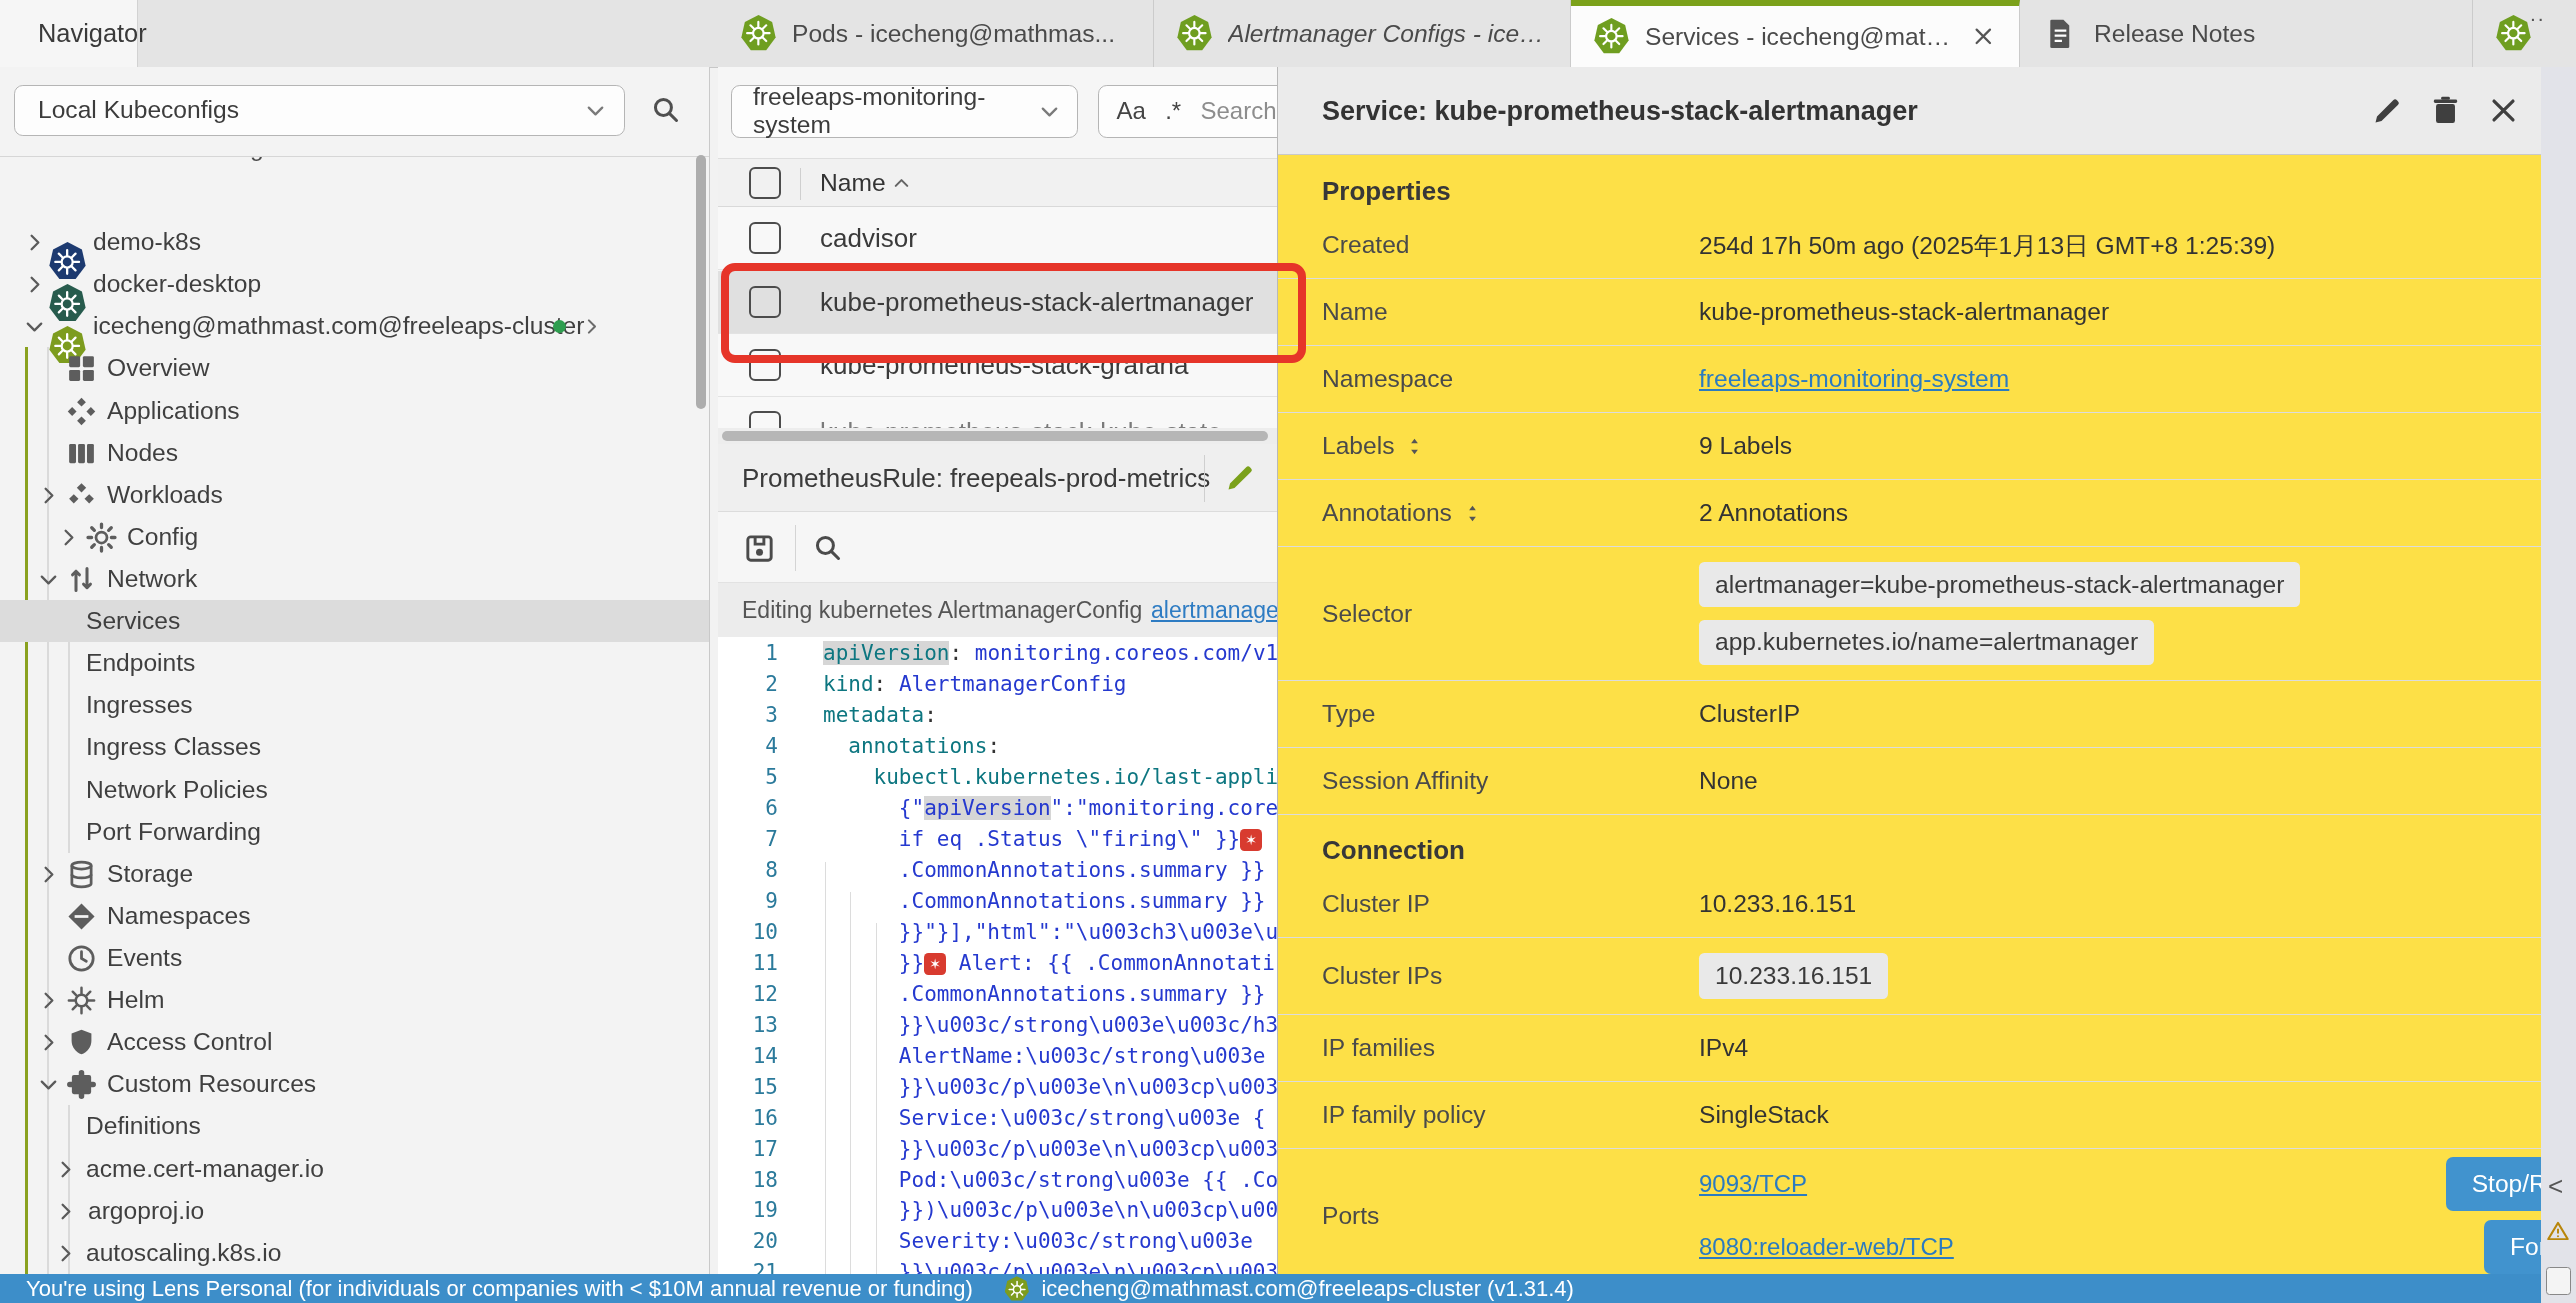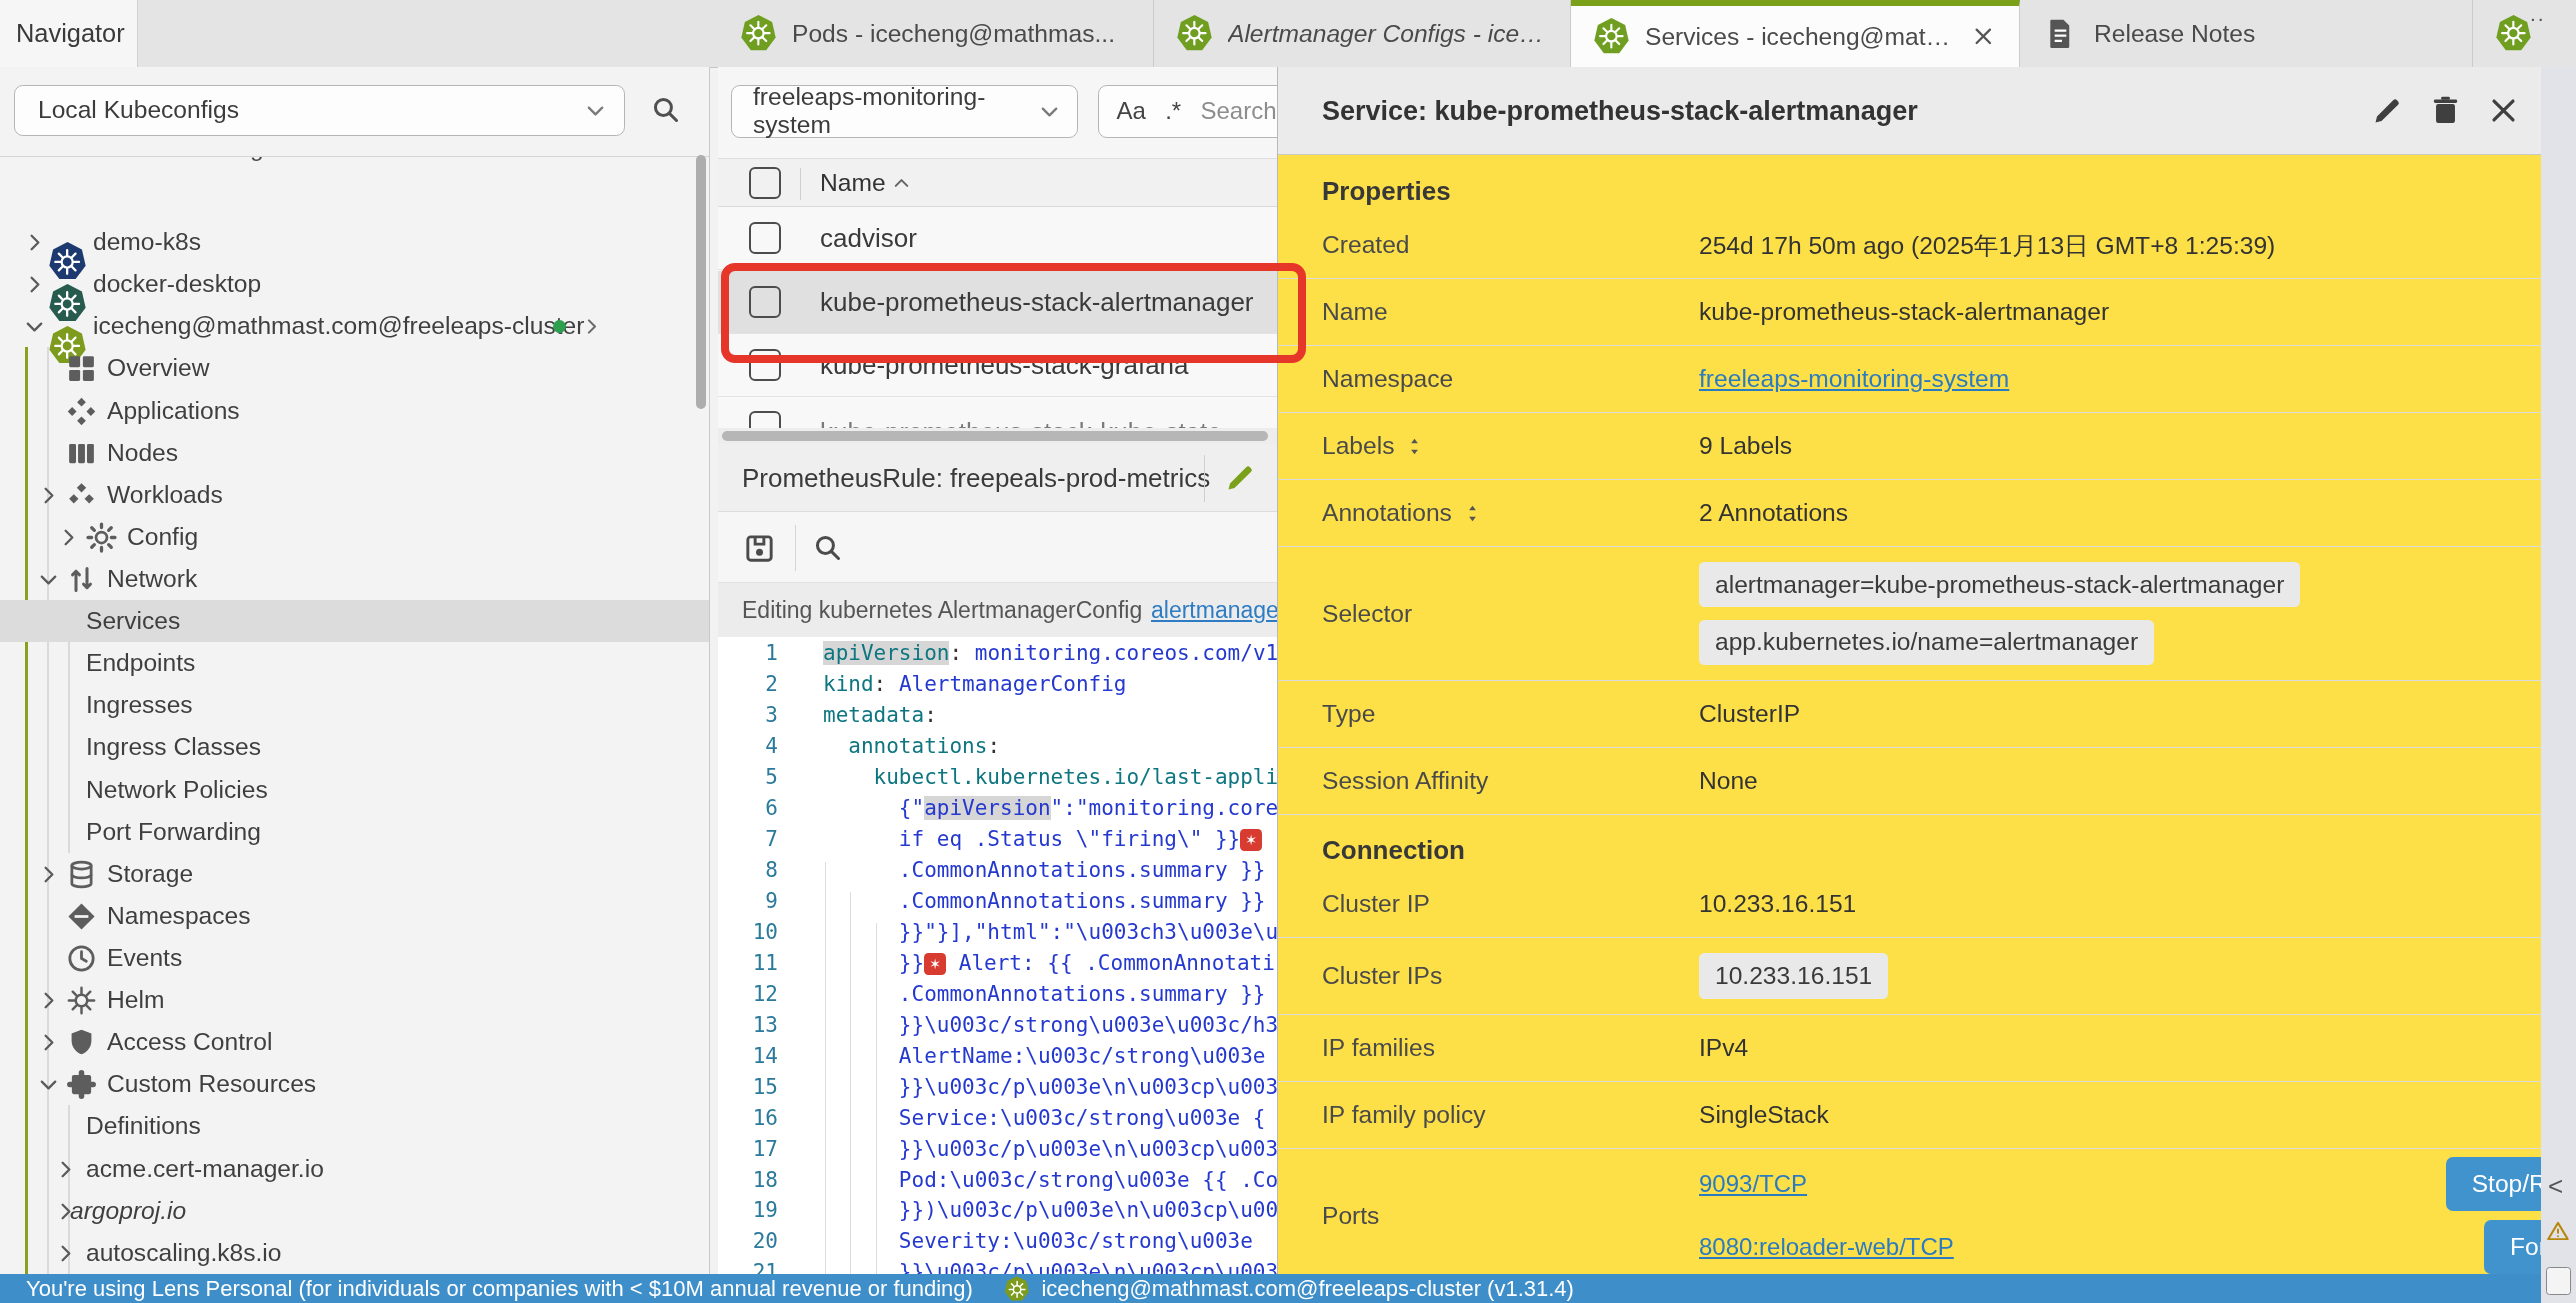--- a/index.html
+++ b/index.html
@@ -2,21 +2,21 @@
 <html style="font-size:14px"><head>
 <meta charset="utf-8">
 <style>
   html,body{margin:0;padding:0;background:#d8d8de;}
   #app{position:relative;width:2576px;height:1304px;overflow:hidden;
        font-family:"Liberation Sans",sans-serif;background:#f2f2f2;color:#3c3c3c;}
 
   
   #topbar{position:absolute;left:0;top:0;width:2576px;height:67px;background:#e4e4e4;border-bottom:1.8px solid #c7c7c7;}
   #nav-tab{position:absolute;left:0;top:0;width:138px;height:67px;background:#f6f6f6;border-right:0.9px solid #d2d2d2;
-           display:flex;align-items:center;padding-left:16px;box-sizing:border-box;font-size:25.4px;color:#3a3a3a;}
+           display:flex;align-items:center;padding-left:38px;box-sizing:border-box;font-size:25.4px;color:#3a3a3a;}
   #tabs{position:absolute;left:718px;top:0;height:67px;display:flex;}
   .tab{height:67px;box-sizing:border-box;border-right:0.9px solid #cbcbcb;display:flex;align-items:center;gap:16px;
        padding:0 23px;font-size:24.6px;color:#4a4a4a;background:transparent;white-space:nowrap;overflow:hidden;}
   .tab.active{background:#fcfcfc;border-top:6.1px solid #7ba11a;}
   .tab.italic .tab-label{font-style:italic;}
   .tab .close{margin-left:auto;color:#555;}
   .tab-label{overflow:hidden;text-overflow:ellipsis;}
 
   .k8s{display:inline-flex;align-items:center;justify-content:center;flex:none;
        clip-path:polygon(50% 0%,89% 19%,99% 61%,72% 95%,28% 95%,1% 61%,11% 19%);}
@@ -463,21 +463,21 @@
             </svg>
           </span>
           <span class="tlabel" style="left:86px;">acme.cert-manager.io</span>
         </div>
         <div class="trow" style="top:1033px;">
           <span class="chev icon" style="left:54px;">
             <svg viewBox="0 0 24 24">
               <path d="M9 5l7 7-7 7" fill="none" stroke="currentColor" stroke-width="2.4" stroke-linecap="round" stroke-linejoin="round"></path>
             </svg>
           </span>
-          <span class="tlabel" style="left:70px;font-style:italic;">argoproj.io</span>
+          <span class="tlabel" style="left:88px;">argoproj.io</span>
         </div>
         <div class="trow" style="top:1075px;">
           <span class="chev icon" style="left:54px;">
             <svg viewBox="0 0 24 24">
               <path d="M9 5l7 7-7 7" fill="none" stroke="currentColor" stroke-width="2.4" stroke-linecap="round" stroke-linejoin="round"></path>
             </svg>
           </span>
           <span class="tlabel" style="left:86px;">autoscaling.k8s.io</span>
         </div>
       </div>

